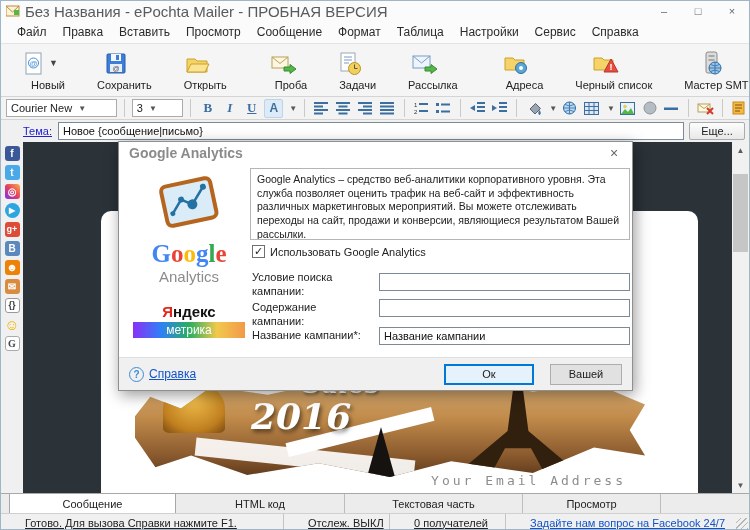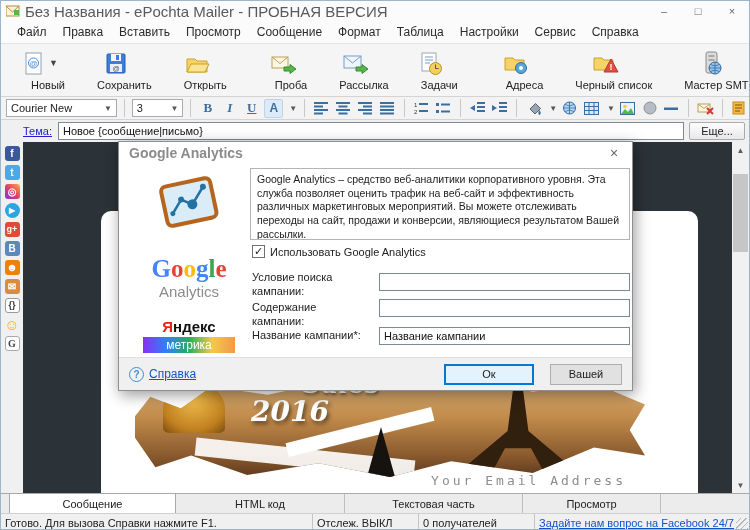--- a/index.html
+++ b/index.html
@@ -21,21 +21,21 @@
   .toolbar { position:absolute; left:0; top:43px; width:100%; height:53px; background:#f5f5f5; border-bottom:1px solid #d4d4d4; display:flex; align-items:center; padding:0 6px; }
   .tbtn { display:flex; flex-direction:column; align-items:center; justify-content:center; padding:2px 8px; height:48px; border-radius:3px; position:relative; }
   .ticon { height:27px; display:flex; align-items:flex-end; justify-content:center; }
   .tlabel { font-size:11px; color:#222; margin-top:2px; white-space:nowrap;padding-left:16px; }
   .tsep { width:1px; height:44px; background:#d0d0d0; margin:0 8px; }
   .drop-arrow { font-size:9px; color:#444; margin-left:3px; }
   .new-wrap { display:flex; align-items:center; }
 
   
   .formatbar { position:absolute; left:0; top:96px; width:100%; height:23px; background:#f3f3f3; border-bottom:1px solid #d4d4d4; display:flex; align-items:center; padding-left:5px; gap:3px; }
-  .selbox { height:18px; background:#fff; border:1px solid #ababab; display:flex; align-items:center; justify-content:space-between; font-size:11px; color:#222; padding:0 4px; }
+  .selbox { height:18px; background:#fff; border:1px solid #ababab; display:flex; align-items:center; font-size:11px; color:#222; padding:0 4px; }
   .selbox .chev { font-size:8px; color:#555; margin-left:6px; }
   .fb-sep { width:1px; height:18px; background:#c9c9c9; margin:0 4px; }
   .fmt-btn { min-width:19px; height:19px; display:flex; align-items:center; justify-content:center; border-radius:2px; color:#3c6e9f; }
   .fmt-b { font-family:"Liberation Serif",serif; font-weight:bold; font-size:13px; }
   .fmt-i { font-family:"Liberation Serif",serif; font-style:italic; font-weight:bold; font-size:13px; }
   .fmt-u { font-family:"Liberation Serif",serif; font-weight:bold; font-size:13px; text-decoration:underline; }
   .fmt-a { font-weight:bold; font-size:12px; color:#3c6e9f; background:#dcebf7; border:1px solid #bcd4ea; padding:0 3px; }
 
   
   .subjectrow { position:absolute; left:0; top:119px; width:100%; height:22px; background:#f0f0f0; display:flex; align-items:center; padding:0 4px 0 22px; }
@@ -66,34 +66,34 @@
 
   
   .mailcard { position:absolute; left:78px; top:69px; width:597px; height:300px; background:#fff; border-radius:10px 10px 0 0; }
   .collage { position:absolute; left:34px; top:168px; width:510px; height:98px; background:linear-gradient(180deg,#dcb279 0%,#c08a4a 40%,#8a5a2e 78%,#5f3a1c 100%); clip-path:polygon(0% 38%,3% 18%,9% 30%,15% 8%,26% 16%,38% 3%,52% 12%,66% 0%,78% 13%,90% 4%,100% 26%,97% 52%,100% 78%,90% 70%,78% 96%,62% 84%,50% 100%,36% 86%,22% 98%,11% 78%,4% 90%,0% 60%); }
   .dome { position:absolute; left:28px; top:4px; width:62px; height:50px; background:radial-gradient(circle at 50% 30%,#f3c14e,#c07f1f 70%,#7a4a10); border-radius:50% 50% 10% 10%; }
   .eiffel { position:absolute; left:318px; top:2px; width:130px; height:96px; background:#32200f; clip-path:polygon(47% 0%,53% 0%,58% 52%,100% 100%,72% 100%,60% 70%,40% 70%,28% 100%,0% 100%,42% 52%); }
   .slash1 { position:absolute; left:150px; top:46px; width:150px; height:14px; background:#fff; transform:rotate(-14deg); }
   .slash2 { position:absolute; left:60px; top:70px; width:220px; height:18px; background:#fff; transform:rotate(6deg); opacity:.9; }
   .blacktri { position:absolute; left:232px; top:48px; width:0; height:0; border-left:14px solid transparent; border-right:14px solid transparent; border-bottom:50px solid #151210; }
   .script-txt { position:absolute; left:168px; top:-10px; font-family:"DejaVu Serif",serif; font-style:italic; font-weight:bold; font-size:26px; color:#fdfdfd; text-shadow:1px 2px 3px rgba(0,0,0,.45); }
-  .year-txt { position:absolute; left:116px; top:16px; font-family:"DejaVu Serif",serif; font-style:italic; font-weight:bold; font-size:28px; color:#fff; text-shadow:2px 3px 4px rgba(0,0,0,.5); }
+  .year-txt { position:absolute; left:116px; top:16px; font-family:"DejaVu Serif",serif; font-style:italic; font-weight:bold; font-size:36px; color:#fff; text-shadow:2px 3px 4px rgba(0,0,0,.5); }
   .email-addr { position:absolute; right:72px; top:262px; font-family:"DejaVu Sans Mono",monospace; font-size:13px; letter-spacing:3px; color:#8d8d8d; }
 
   
   .dialog { position:absolute; left:117px; top:140px; width:515px; height:250px; background:#fff; border:1px solid #8f8f8f; box-shadow:2px 4px 14px rgba(0,0,0,.4); z-index:10; }
   .dlg-title { height:22px; display:flex; align-items:center; padding:0 8px 0 10px; }
   .dlg-title-text { flex:1; font-size:14px; color:#8b8b8b;font-weight:bold; }
   .dlg-close { font-size:14px; color:#666; width:20px; text-align:center; }
   .dlg-left { position:absolute; left:10px; top:32px; width:120px; text-align:center; }
-  .ga-word { font-family:"Liberation Serif",serif; font-size:25px; font-weight:bold; letter-spacing:0px; margin-top:19px; }
+  .ga-word { font-family:"Liberation Serif",serif; font-size:25px; font-weight:bold; letter-spacing:0px; margin-top:4px; }
   .ga-sub { font-size:15px; color:#8c8c8c; margin-top:0px; }
   .ya-word { font-family:"Liberation Sans",sans-serif; font-size:15px; font-weight:bold; color:#111; margin-top:18px; }
   .ya-word .ya-first { color:#e42618; }
-  .metrika-bar { margin:2px auto 0; width:92px; height:16px; background:linear-gradient(90deg,#8b2ff7,#2f80f7,#27ae60,#f2c94c,#f2994a); color:#fff; font-size:12px; display:flex; align-items:center; justify-content:center; }
+  .metrika-bar { margin:2px auto 0; width:112px; height:16px; background:linear-gradient(90deg,#8b2ff7,#2f80f7,#27ae60,#f2c94c,#f2994a); color:#fff; font-size:12px; display:flex; align-items:center; justify-content:center; }
   .dlg-desc { position:absolute; left:131px; top:26px; width:380px; height:72px; border:1px solid #b5b5b5; padding:4px 6px; font-size:10.5px; line-height:1.3; color:#222; overflow:hidden; }
   .dlg-desc a, .link { color:#1353c9; text-decoration:underline; }
   .chk-row { position:absolute; left:133px; top:103px; display:flex; align-items:center; gap:5px; font-size:11px; color:#222; }
   .chk-box { width:13px; height:13px; border:1px solid #707070; background:#fff; display:flex; align-items:center; justify-content:center; font-size:11px; color:#222; line-height:1; }
   .fld-label { position:absolute; left:133px; width:118px; font-size:11px; color:#222; line-height:1.25; }
   .fld-input { position:absolute; left:260px; width:251px; height:18px; border:1px solid #7a8a99; font-size:11px; padding:0 4px; font-family:"Liberation Sans",sans-serif; color:#111; }
   .dlg-footer { position:absolute; left:0; bottom:0; width:100%; height:33px; background:#f0f0f0; border-top:1px solid #dfdfdf; display:flex; align-items:center; padding:0 10px; }
   .help-icon { width:15px; height:15px; border:1px solid #3c8dd6; border-radius:50%; color:#3c8dd6; font-size:10px; font-weight:bold; display:flex; align-items:center; justify-content:center; margin-right:5px; }
   .help-link { font-size:12px; }
   .dlg-btn { height:21px; font-size:11px; color:#222; background:#e1e1e1; border:1px solid #adadad; display:flex; align-items:center; justify-content:center; margin-left:16px; }
@@ -101,21 +101,21 @@
   .btn-cancel { width:72px; }
 
   
   .tabs { position:absolute; left:0; top:492px; width:100%; height:20px; background:#ececec; border-top:1px solid #a8a8a8; display:flex; }
   .tab { height:100%; display:flex; align-items:center; justify-content:center; font-size:11px; color:#222; border-right:1px solid #bdbdbd; }
   .tab-active { background:#fff; border-right:1px solid #a8a8a8; border-left:1px solid #a8a8a8; margin-left:8px; }
   .t1 { width:167px; } .t2 { width:169px; } .t3 { width:178px; } .t4 { width:138px; }
 
   
   .statusbar { position:absolute; left:0; top:512px; width:100%; height:18px; background:#f0f0f0; border-top:1px solid #d0d0d0; display:flex; align-items:center; font-size:11px; color:#222; }
-  .st-sec { height:100%; display:flex; align-items:center; padding:0 4px; border-right:1px solid #c4c4c4; white-space:nowrap; }
+  .st-sec { height:100%; display:flex; align-items:center; padding:0 24px; border-right:1px solid #c4c4c4; white-space:nowrap;text-decoration:underline; }
   .st1 { width:312px; } .st2 { width:106px; } .st3 { width:116px; }
   .st4 { flex:1; border-right:none; }
   .grip { position:absolute; right:1px; bottom:1px; width:12px; height:12px; background:repeating-linear-gradient(135deg,transparent 0 3px,#b5b5b5 3px 4px); }
 </style>
 </head>
 <body>
 
 <div class="window">
 
   <div class="titlebar">
@@ -186,41 +186,41 @@
           <svg width="27" height="26">
             <rect x="2" y="6" width="16" height="11" fill="#fdf6e3" stroke="#b8a25a"></rect>
             <path d="M2 6 l8 6.5 8 -6.5" fill="none" stroke="#b8a25a"></path>
             <path d="M14 16 h6 v-2.5 l6 4.5 -6 4.5 v-2.5 h-6 z" fill="#53b848" stroke="#3a8a33"></path>
           </svg>
         </span>
       <span class="tlabel">Проба</span>
     </div>
     <div class="tbtn">
       <span class="ticon">
-          <svg width="27" height="26">
-            <rect x="2" y="5" width="17" height="12" fill="#eef4fb" stroke="#7a9cc6"></rect>
-            <path d="M2 5 l8.5 7 8.5 -7" fill="none" stroke="#7a9cc6"></path>
-            <path d="M14 16 h6 v-2.5 l6 4.5 -6 4.5 v-2.5 h-6 z" fill="#53b848" stroke="#3a8a33"></path>
-          </svg>
-        </span>
-      <span class="tlabel">Рассылка</span>
-    </div>
-    <div class="tbtn">
-      <span class="ticon">
           <svg width="26" height="26">
             <rect x="4" y="2" width="14" height="18" fill="#fff" stroke="#9aa7b5"></rect>
             <line x1="7" y1="6" x2="15" y2="6" stroke="#7a9cc6"></line>
             <line x1="7" y1="9" x2="15" y2="9" stroke="#7a9cc6"></line>
             <line x1="7" y1="12" x2="12" y2="12" stroke="#7a9cc6"></line>
             <circle cx="17.5" cy="17.5" r="6" fill="#f3d05a" stroke="#b8912a"></circle>
             <line x1="17.5" y1="17.5" x2="17.5" y2="13.5" stroke="#555"></line>
             <line x1="17.5" y1="17.5" x2="20.5" y2="17.5" stroke="#555"></line>
           </svg>
         </span>
       <span class="tlabel">Задачи</span>
+    </div>
+    <div class="tbtn">
+      <span class="ticon">
+          <svg width="27" height="26">
+            <rect x="2" y="5" width="17" height="12" fill="#eef4fb" stroke="#7a9cc6"></rect>
+            <path d="M2 5 l8.5 7 8.5 -7" fill="none" stroke="#7a9cc6"></path>
+            <path d="M14 16 h6 v-2.5 l6 4.5 -6 4.5 v-2.5 h-6 z" fill="#53b848" stroke="#3a8a33"></path>
+          </svg>
+        </span>
+      <span class="tlabel">Рассылка</span>
     </div>
     <div class="tsep"></div>
     <div class="tbtn">
       <span class="ticon">
           <svg width="26" height="26">
             <path d="M2 7 h8 l2 2 h9 v10 h-19 z" fill="#f6d368" stroke="#c9a227"></path>
             <circle cx="18" cy="17" r="5.5" fill="#5aa7d6" stroke="#2e6da4"></circle>
             <circle cx="18" cy="17" r="2" fill="#fff"></circle>
           </svg>
         </span>

